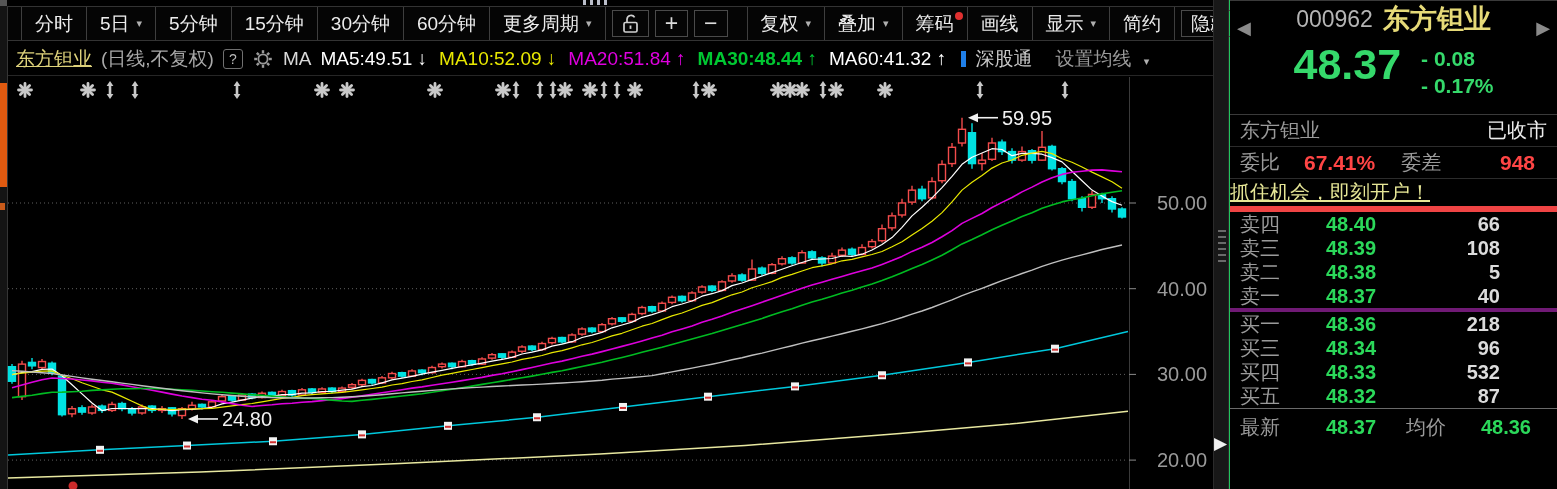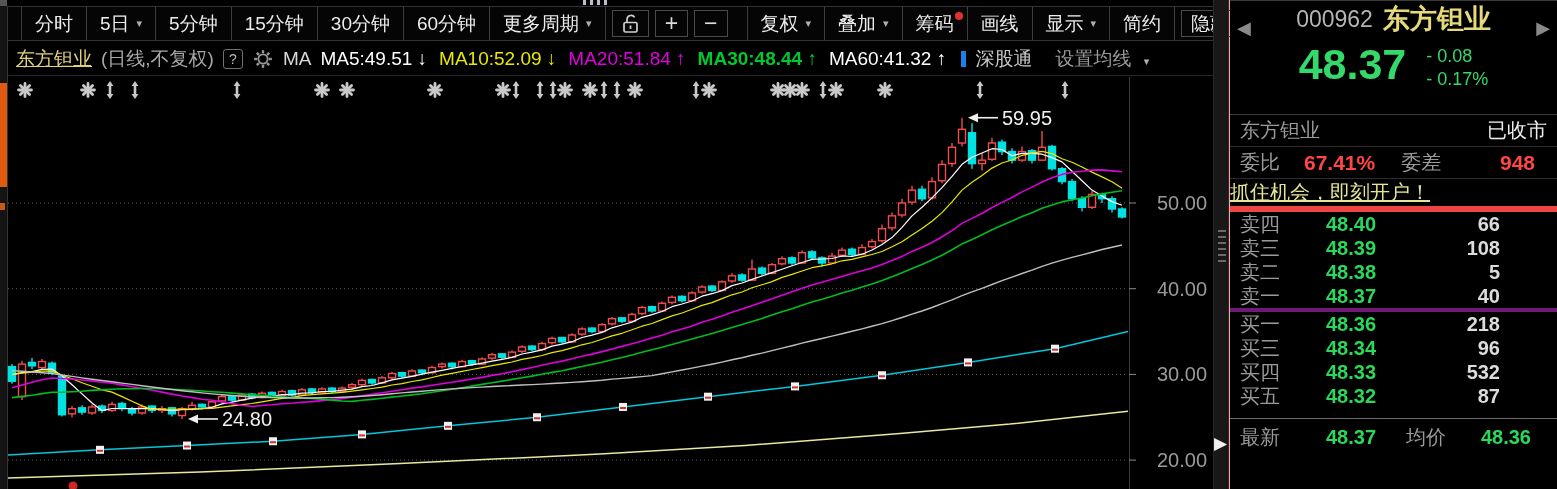--- a/index.html
+++ b/index.html
@@ -1,17 +1,17 @@
 <!DOCTYPE html>
 <html><head>
 <meta charset="utf-8">
 <style>
   * { margin:0; padding:0; box-sizing:border-box; }
   body { background:#000; }
-  .app { position:relative; width:1557px; height:489px; background:#fca5a5; overflow:hidden;
+  .app { position:relative; width:1557px; height:489px; background:#22c55e; overflow:hidden;
          font-family:"Liberation Sans","DejaVu Sans",sans-serif; color:#e8e8e8; }
   
   .chart-pane { position:absolute; left:0; top:0; width:1213px; height:489px; background:#000; }
   .corner-sq { position:absolute; left:0; top:0; width:7px; height:6px; background:#555; }
   .left-gutter { position:absolute; left:0; top:6px; width:8px; height:71px; background:#141414; border-right:1px solid #353535; }
   .frag { position:absolute; left:583px; top:0; width:26px; height:5px;
           background:repeating-linear-gradient(90deg,#cfd3e0 0 3px,transparent 3px 7px); opacity:.9; }
   .row1 { position:absolute; left:8px; top:6px; right:0; height:35px; display:flex; align-items:stretch;
           background:#050505; border-top:1px solid #333; border-bottom:1px solid #333; }
   .tb-btn { display:flex; align-items:center; padding:0 13px; font-size:19px; color:#ececec;
@@ -44,37 +44,37 @@
   
   .quote-pane { position:absolute; left:1230px; top:0; width:327px; height:489px; background:#000; border-top:1px solid #3a3a3a; }
   .q-header { height:114px; position:relative; border-bottom:1px solid #3a3a3a; }
   .q-name-row { display:flex; align-items:center; justify-content:center; gap:10px; }
   .q-code { color:#b4b4b4; font-size:23px; }
   .q-name { color:#e6da78; font-size:27px; font-weight:bold; }
   .q-nav { position:absolute; top:16px; color:#8a8a8a; font-size:18px; cursor:pointer; }
   .q-prev { left:7px; } .q-next { right:7px; }
   .q-price-row { display:flex; align-items:flex-start; justify-content:center; gap:20px; margin-top:6px; }
   .q-price { color:#35d96b; font-size:43px; font-weight:bold; line-height:1.0; }
-  .q-chg { color:#35d96b; font-size:18px; font-weight:normal; line-height:1.3; margin-top:2px; }
+  .q-chg { color:#35d96b; font-size:21px; font-weight:bold; line-height:1.3; margin-top:2px; }
   .q-row-status { height:32px; display:flex; align-items:center; justify-content:space-between;
                   padding:0 10px; font-size:20px; border-bottom:1px solid #2c2c2c; }
   .q-lbl { color:#9a9a9a; }
   .q-val-white { color:#ededed; }
   .q-row-weibi { height:32px; display:flex; align-items:center; padding:0 10px; font-size:20px; border-bottom:1px solid #2c2c2c; }
   .weibi-val { color:#ff4545; font-weight:bold; font-size:21px; margin:0 26px 0 24px; }
   .weicha-val { color:#ff4545; font-weight:bold; font-size:21px; margin-left:auto; margin-right:12px; }
   .q-promo { height:33px; display:flex; align-items:center; justify-content:flex-start; border-bottom:6px solid #ef4444; }
   .q-promo a { color:#e6e696; font-size:20px; text-decoration:underline; cursor:pointer; }
   .q-book { }
   .q-level { height:24px; display:flex; align-items:center; padding:0 10px; font-size:20px; cursor:pointer; }
   .q-level .lv-lbl { width:58px; color:#9a9a9a; }
   .q-level .lv-price { width:106px; text-align:center; color:#2bd85a; font-weight:bold; }
   .q-level .lv-vol { width:96px; text-align:right; color:#dcdcdc; font-weight:bold; }
   .book-divider { border-top:4px solid #701a75; }
-  .q-last { height:37px; display:flex; align-items:center; padding:0 10px; font-size:20px; border-top:1px solid #6a6a6a;margin-top:10px; }
+  .q-last { height:37px; display:flex; align-items:center; padding:0 10px; font-size:20px; border-top:1px solid #6a6a6a; }
   .q-last .lv-lbl { width:58px; color:#9a9a9a; }
   .q-last .last-val { width:106px; text-align:center; color:#2bd85a; font-weight:bold; }
   .q-last .avg-lbl { color:#9a9a9a; margin-left:2px; }
   .q-last .avg-val { margin-left:auto; margin-right:16px; color:#2bd85a; font-weight:bold; }
 </style>
 </head>
 <body>
 
 <div class="app">
 

